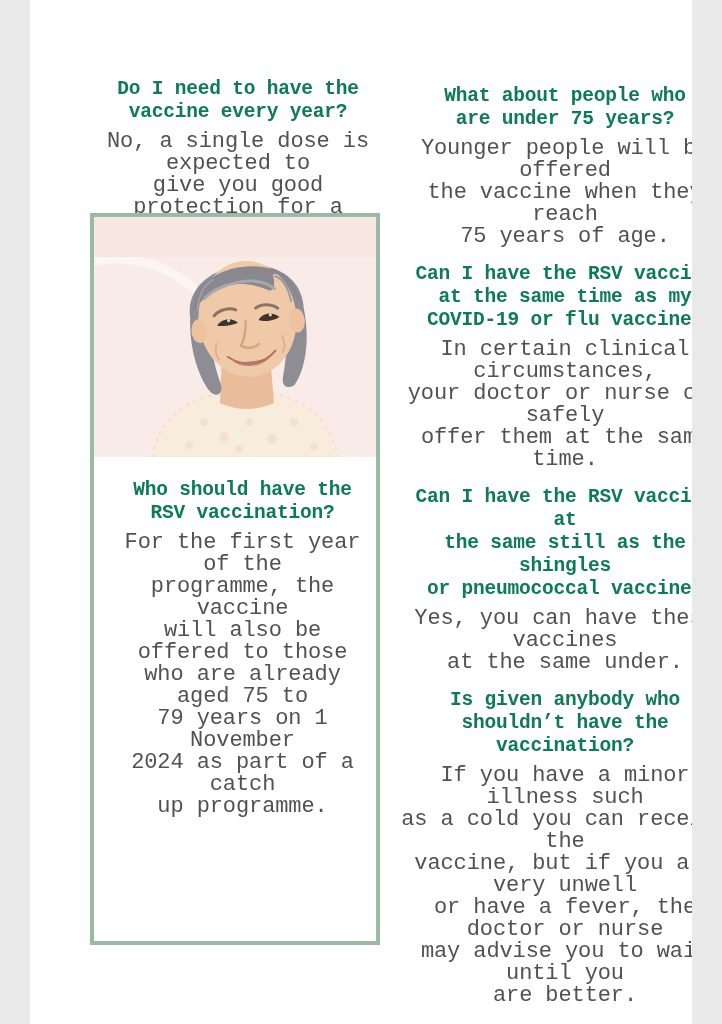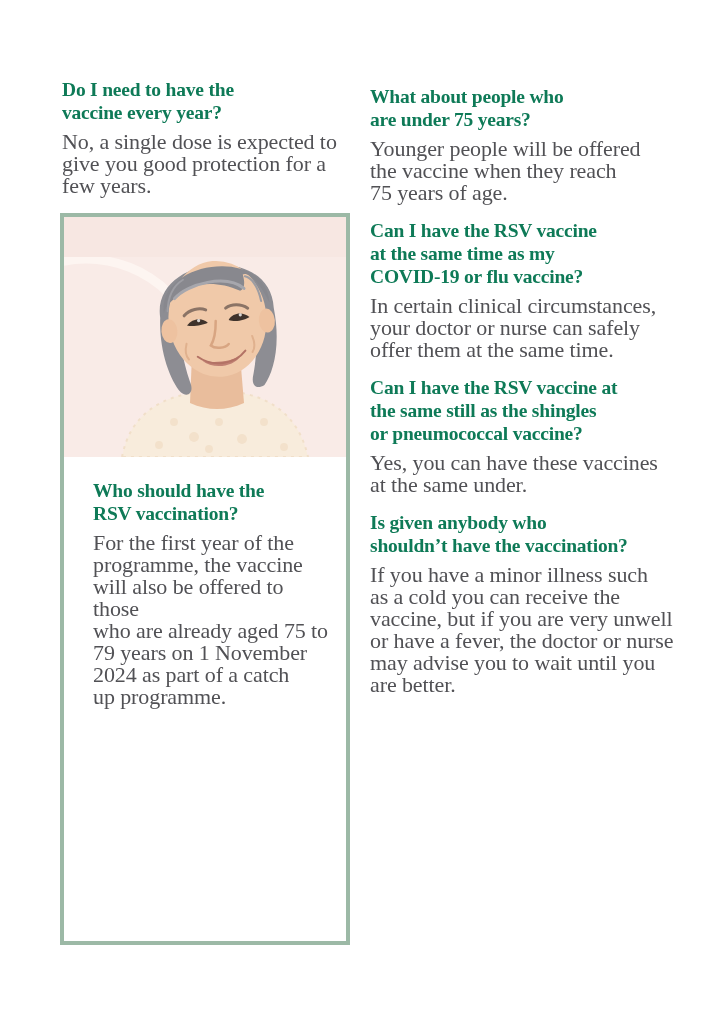--- a/index.html
+++ b/index.html
@@ -6,25 +6,26 @@
     --heading-green:#0e7a57;
     --body-gray:#515155;
     --box-border:#9cb9a6;
     --photo-bg:#f9ebe7;
     --page-bg:#ffffff;
   }
   *{margin:0;padding:0;box-sizing:border-box;}
   html,body{background:#e9e9e9;}
   .page{
     position:relative;
-    width:722px;height:1024px;
+    width:662px;height:1024px;
     background:var(--page-bg);
-    font-family:Liberation Serif, serif;
+    font-family:Liberation Mono, monospace;
     overflow:hidden;
     margin:0 auto;
+    text-align:center;
   }
   .col-left{
     position:absolute;left:62px;top:78px;width:292px;
   }
   .col-right{
     position:absolute;left:370px;top:85px;width:330px;
   }
   h2.q-heading{
     color:var(--heading-green);
     font-size:19.5px;line-height:23px;font-weight:bold;

